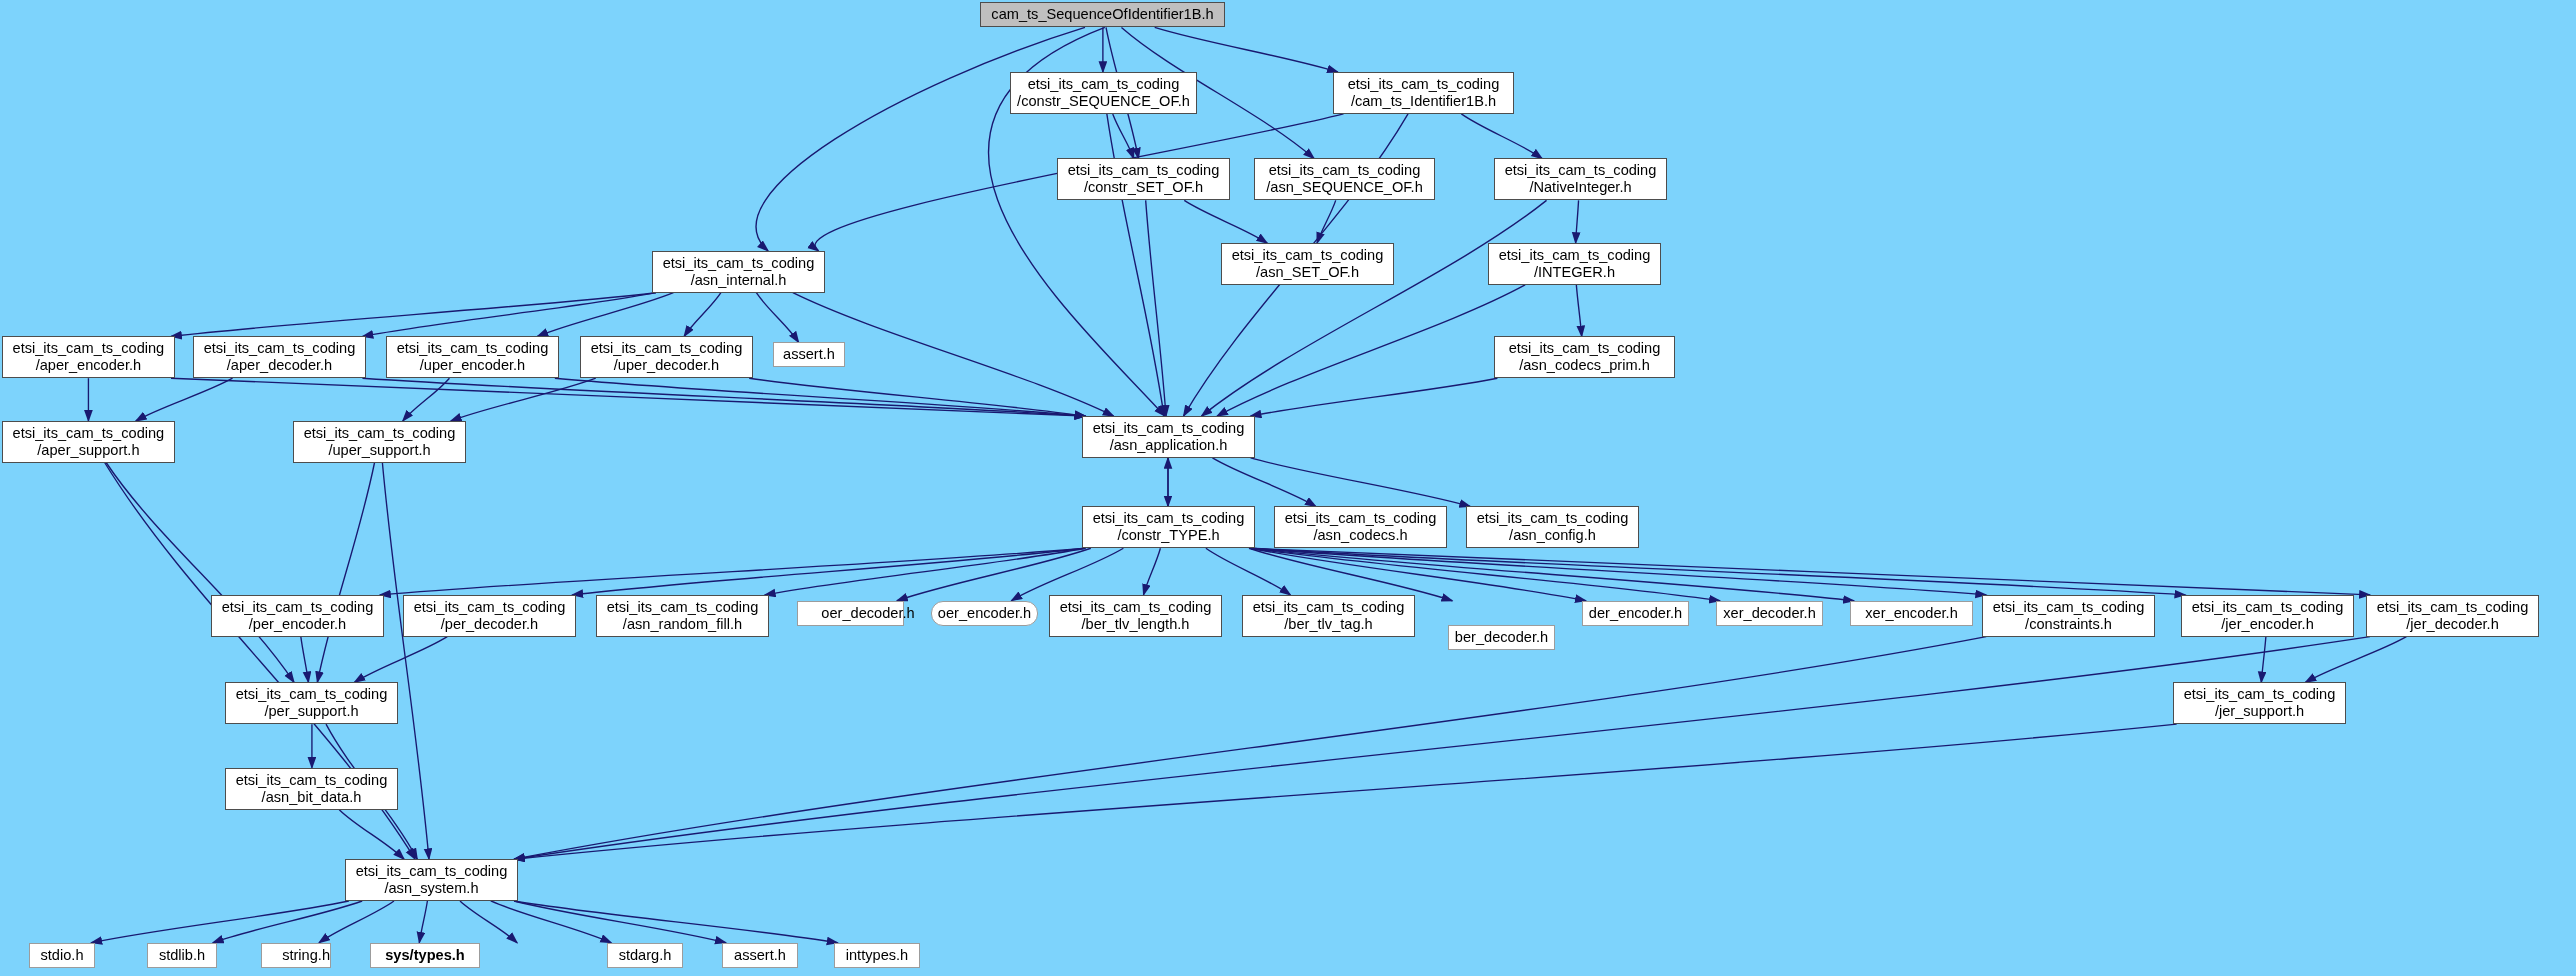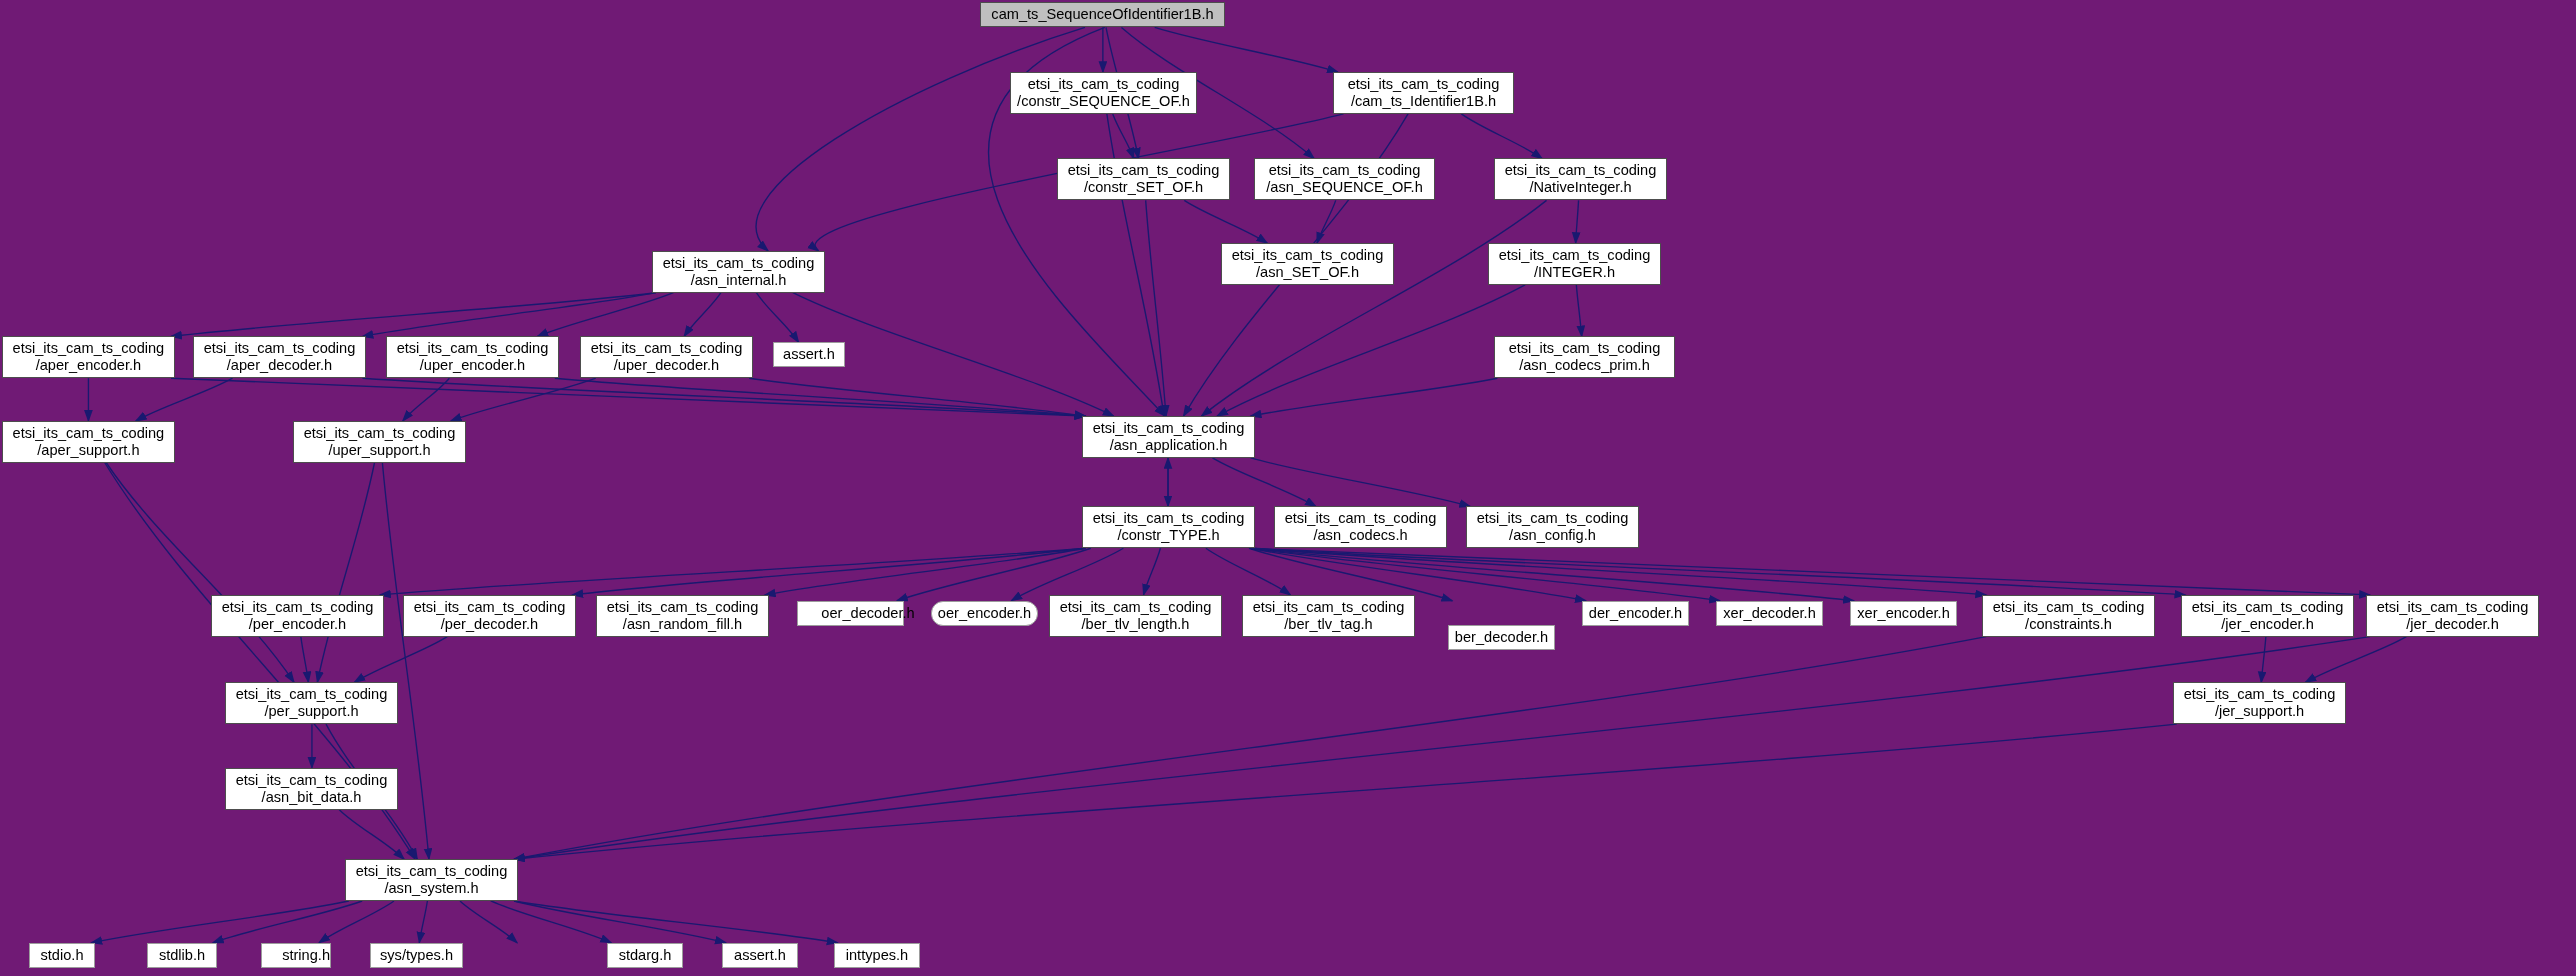--- a/index.html
+++ b/index.html
@@ -1,20 +1,20 @@
 <!DOCTYPE html>
 <html><head>
 <meta charset="utf-8">
 <style>
   html,body{margin:0;padding:0;background:#ffffff;}
   #graph{
     position:relative;
     width:2576px;
     height:977px;
-    background:#701a75;
+    background:#7dd3fc;
     font-family:"Liberation Sans","DejaVu Sans",sans-serif;
     overflow:hidden;
   }
   #edges{position:absolute;left:0;top:0;width:2576px;height:977px;}
   .node{
     position:absolute;
     box-sizing:border-box;
     display:flex;
     flex-direction:column;
     align-items:center;
@@ -144,31 +144,31 @@
       <div class="node strong" style="left: 211px; top: 595px; width: 173px; height: 42px;"><span class="l1">etsi_its_cam_ts_coding</span><span class="l2">/per_encoder.h</span></div>
       <div class="node strong" style="left: 403px; top: 595px; width: 173px; height: 42px;"><span class="l1">etsi_its_cam_ts_coding</span><span class="l2">/per_decoder.h</span></div>
       <div class="node strong" style="left: 596px; top: 595px; width: 173px; height: 42px;"><span class="l1">etsi_its_cam_ts_coding</span><span class="l2">/asn_random_fill.h</span></div>
       <div class="node" style="left: 797px; top: 601px; width: 107px; height: 25px; padding-left: 35px;"><span class="l1">oer_decoder.h</span></div>
       <div class="node" style="left: 931px; top: 601px; width: 107px; height: 25px; border-radius: 12px;"><span class="l1">oer_encoder.h</span></div>
       <div class="node strong" style="left: 1049px; top: 595px; width: 173px; height: 42px;"><span class="l1">etsi_its_cam_ts_coding</span><span class="l2">/ber_tlv_length.h</span></div>
       <div class="node strong" style="left: 1242px; top: 595px; width: 173px; height: 42px;"><span class="l1">etsi_its_cam_ts_coding</span><span class="l2">/ber_tlv_tag.h</span></div>
       <div class="node" style="left: 1448px; top: 625px; width: 107px; height: 25px;"><span class="l1">ber_decoder.h</span></div>
       <div class="node" style="left: 1582px; top: 601px; width: 107px; height: 25px;"><span class="l1">der_encoder.h</span></div>
       <div class="node" style="left: 1716px; top: 601px; width: 107px; height: 25px;"><span class="l1">xer_decoder.h</span></div>
-      <div class="node" style="left: 1850px; top: 601px; width: 107px; height: 25px;"><span class="l1">xer_encoder.h</span></div>
+      <div class="node" style="left: 1850px; top: 601px; width: 123px; height: 25px;"><span class="l1">xer_encoder.h</span></div>
       <div class="node strong" style="left: 1982px; top: 595px; width: 173px; height: 42px;"><span class="l1">etsi_its_cam_ts_coding</span><span class="l2">/constraints.h</span></div>
       <div class="node strong" style="left: 2181px; top: 595px; width: 173px; height: 42px;"><span class="l1">etsi_its_cam_ts_coding</span><span class="l2">/jer_encoder.h</span></div>
       <div class="node strong" style="left: 2366px; top: 595px; width: 173px; height: 42px;"><span class="l1">etsi_its_cam_ts_coding</span><span class="l2">/jer_decoder.h</span></div>
       <div class="node strong" style="left: 225px; top: 682px; width: 173px; height: 42px;"><span class="l1">etsi_its_cam_ts_coding</span><span class="l2">/per_support.h</span></div>
       <div class="node strong" style="left: 2173px; top: 682px; width: 173px; height: 42px;"><span class="l1">etsi_its_cam_ts_coding</span><span class="l2">/jer_support.h</span></div>
       <div class="node strong" style="left: 225px; top: 768px; width: 173px; height: 42px;"><span class="l1">etsi_its_cam_ts_coding</span><span class="l2">/asn_bit_data.h</span></div>
       <div class="node strong" style="left: 345px; top: 859px; width: 173px; height: 42px;"><span class="l1">etsi_its_cam_ts_coding</span><span class="l2">/asn_system.h</span></div>
       <div class="node" style="left: 29px; top: 943px; width: 66px; height: 25px;"><span class="l1">stdio.h</span></div>
       <div class="node" style="left: 147px; top: 943px; width: 70px; height: 25px;"><span class="l1">stdlib.h</span></div>
       <div class="node" style="left: 261px; top: 943px; width: 70px; height: 25px; align-items: flex-end;"><span class="l1">string.h</span></div>
-      <div class="node" style="left: 370px; top: 943px; width: 93px; height: 25px;"><span class="l1">sys/types.h</span></div>
+      <div class="node" style="left: 370px; top: 943px; width: 110px; height: 25px; font-weight: bold;"><span class="l1">sys/types.h</span></div>
       <div class="node" style="left: 499px; top: 989px; width: 70px; height: 38px; align-items: center;"><span class="l1">limits.h</span></div>
       <div class="node" style="left: 607px; top: 943px; width: 76px; height: 25px;"><span class="l1">stdarg.h</span></div>
       <div class="node" style="left: 722px; top: 943px; width: 76px; height: 25px;"><span class="l1">assert.h</span></div>
       <div class="node" style="left: 834px; top: 943px; width: 86px; height: 25px;"><span class="l1">inttypes.h</span></div>
     </div>
 </div>
 
 
 </body></html>

